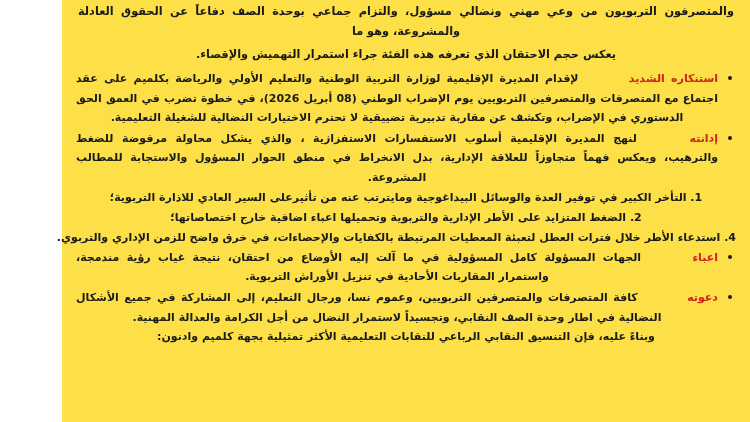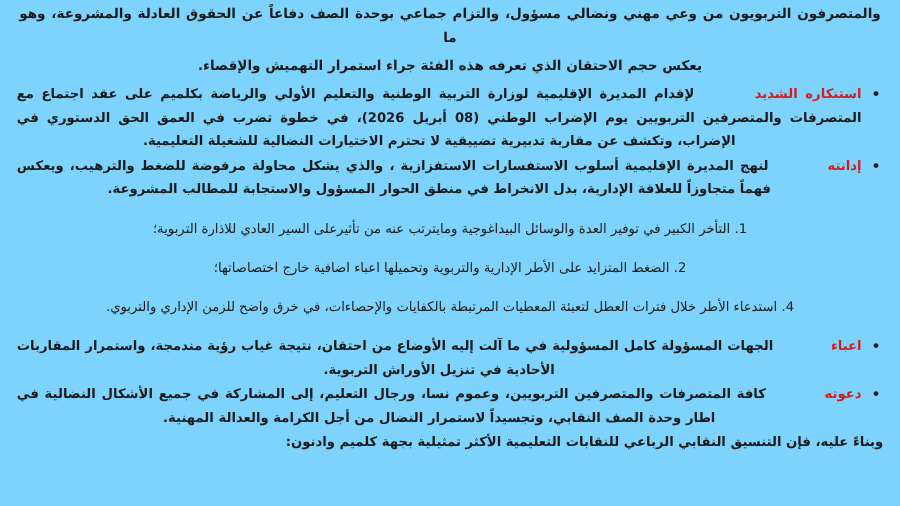--- a/index.html
+++ b/index.html
@@ -10,25 +10,25 @@
   }
   body {
     width: 750px;
     height: 422px;
     overflow: hidden;
     font-family: "DejaVu Sans", "Liberation Sans", sans-serif;
     color: #1a1a1a;
     direction: rtl;
   }
   #doc-page {
-    width: 750px;
+    width: 688px;
     height: 422px;
     box-sizing: border-box;
     padding: 2px 14px 0 14px;
-    background: #7dd3fc;
+    background: #fde047;
     position: relative;
   }
   .intro-para {
     text-align: justify;
     text-align-last: center;
     font-size: 11.3px;
     font-weight: bold;
     line-height: 1.80;
     margin: 0 0 2px 0;
     padding: 0 2px;
@@ -62,30 +62,31 @@
     color: #d02020;
     margin-left: 44px;
   }
   ol.num-list {
     list-style: none;
     margin: 0;
     padding: 0;
   }
   li.num-item {
     font-size: 11px;
-    font-weight: normal;
+    font-weight: bold;
     line-height: 1.80;
-    margin: 13px;
+    margin: 0;
     text-align: justify;
     text-align-last: center;
     white-space: nowrap;
   }
   .closing {
     font-size: 11px;
     font-weight: bold;
+    text-align: center;
     line-height: 1.7;
     margin-top: 1px;
     white-space: nowrap;
   }
   .body-txt { color: #1a1a1a; }
   .spacer-xs { height: 2px; }
 </style>
 </head>
 <body>
 

